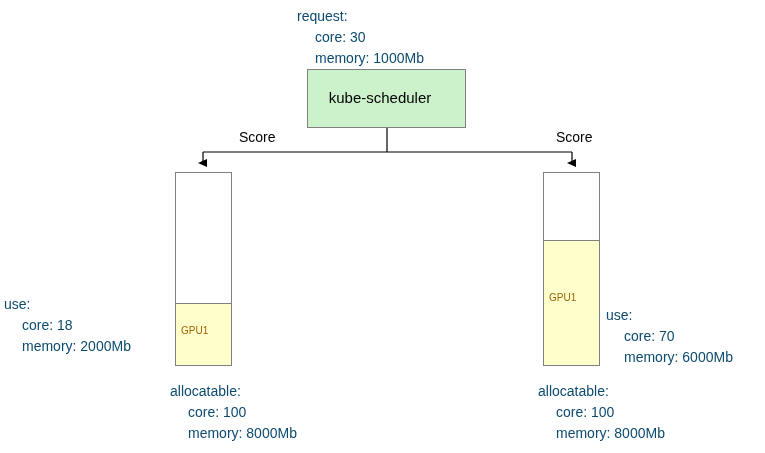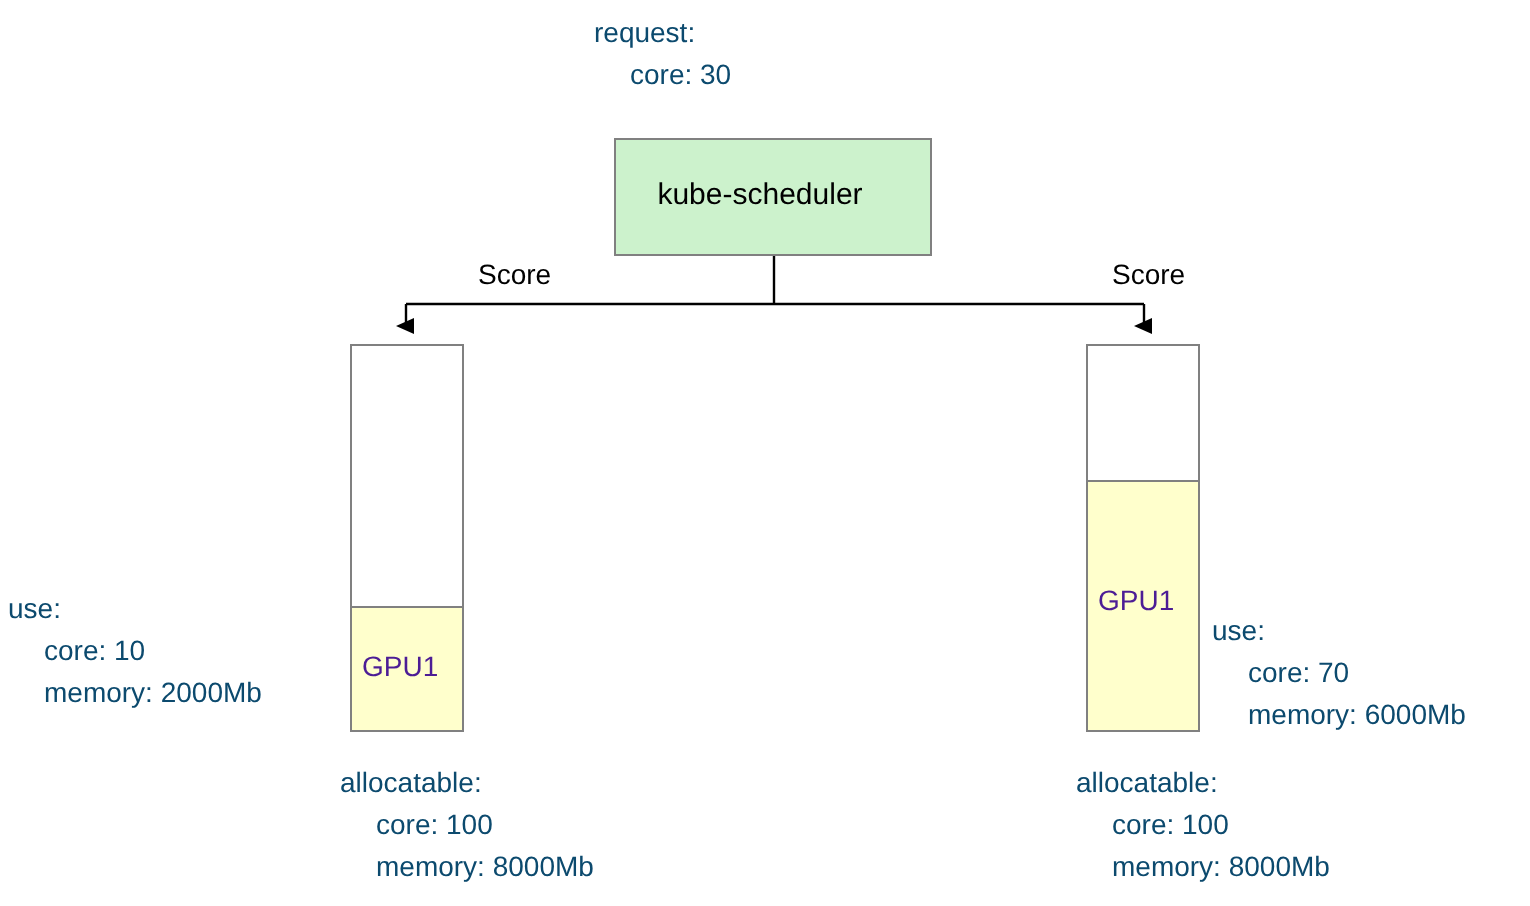--- a/index.html
+++ b/index.html
@@ -28,22 +28,22 @@
     font-size: 14px;
     line-height: 21px;
     color: #0c4a6e;
     white-space: nowrap;
   }
   .diag-text .indent-1 { padding-left: 18px; display: block; }
   .diag-text .indent-2 { padding-left: 18px; display: block; }
   .node-label {
     position: absolute;
     font-family: "Liberation Sans", sans-serif;
-    font-size: 14px;
-    color: #4c1d95;
+    font-size: 10px;
+    color: #a16207;
     white-space: nowrap;
     text-align: right;
   }
   .edge-label {
     position: absolute;
     font-family: "Liberation Sans", sans-serif;
     font-size: 14px;
     color: #000000;
     white-space: nowrap;
     margin-left: 32px;
@@ -83,32 +83,33 @@
   <rect x="175.5" y="303.5" width="56" height="62" fill="#ffffcc" stroke="#808080" stroke-width="1"></rect>
 
   <rect x="543.5" y="172.5" width="56" height="193" fill="#ffffff" stroke="#808080" stroke-width="1"></rect>
 
   <rect x="543.5" y="240.5" width="56" height="125" fill="#ffffcc" stroke="#808080" stroke-width="1"></rect>
 </svg>
 
 <div class="diag-text" style="left:297px; top:6px;">
   <span>request:</span>
   <span class="indent-1">core: 30</span>
+  <span class="indent-2">memory: 1000Mb</span>
 </div>
 
 <div class="scheduler-label" style="left:307px; top:89px; width:146px;">kube-scheduler</div>
 
 <div class="edge-label" style="left:207px; top:129px;">Score</div>
 <div class="edge-label" style="left:524px; top:129px;">Score</div>
 
 <div class="node-label" style="left:181px; top:325px;">GPU1</div>
 
 <div class="diag-text rtext" style="left:0px; top:294px; width:166px; text-align:left; padding-left:4px;">
   <span>use:</span>
-  <span class="indent-1">core: 10</span>
+  <span class="indent-1">core: 18</span>
   <span class="indent-2">memory: 2000Mb</span>
 </div>
 
 <div class="diag-text" style="left:170px; top:381px;">
   <span>allocatable:</span>
   <span class="indent-1">core: 100</span>
   <span class="indent-2">memory: 8000Mb</span>
 </div>
 
 <div class="node-label" style="left:549px; top:292px;">GPU1</div>

